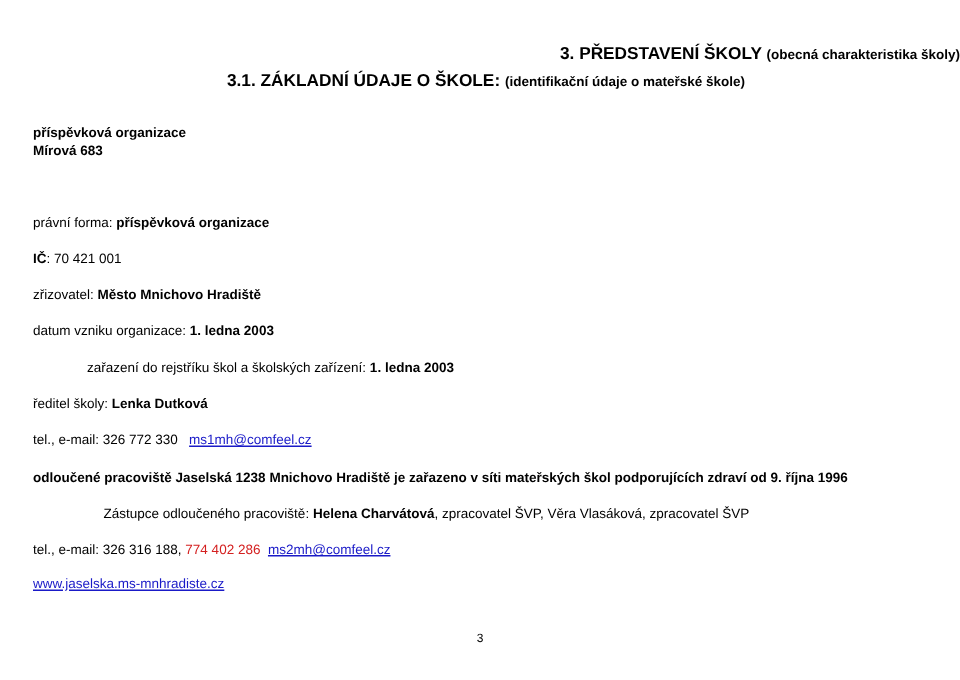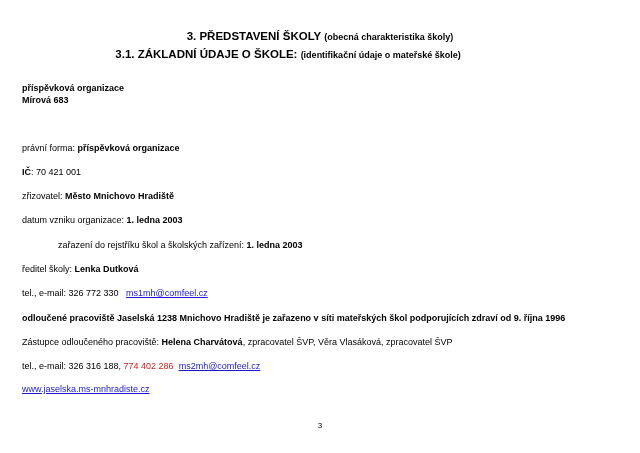--- a/index.html
+++ b/index.html
@@ -1,20 +1,20 @@
 <!DOCTYPE html>
 <html><head>
 <meta charset="utf-8">
 <style>
   html, body { margin: 0; padding: 0; background: #ffffff; }
   body { width: 640px; height: 453px; position: relative; overflow: hidden;
          font-family: "Liberation Sans", sans-serif; color: #000; }
   .abs { position: absolute; white-space: nowrap; }
-  .h1 { top: 30px; left: 0; width: 640px; text-align: center; font-size: 11.5px; font-weight: bold; }
-  .h2 { top: 48px; left: 0; width: 576px; text-align: center; font-size: 11.5px; font-weight: bold; }
+  .h1 { top: 30px; left: 0; width: 640px; text-align: right; font-size: 11.5px; font-weight: bold; }
+  .h2 { top: 48px; left: 0; width: 576px; text-align: center; font-size: 11.5px; font-weight: bold; padding-left: 36px; }
   .h-sub { font-size: 9px; }
   .line { left: 22px; font-size: 9px; line-height: 11px; }
   .b { font-weight: bold; }
   .addr { left: 22px; top: 83px; font-size: 9px; font-weight: bold; line-height: 11.5px; }
   .addr div { white-space: nowrap; }
   a.link { color: #1a1ac8; text-decoration: underline; }
   .red { color: #d42020; }
   .pageno { top: 421px; left: 0; width: 640px; text-align: center; font-size: 8px; }
 </style>
 </head>
@@ -57,21 +57,21 @@
 <div class="abs line" style="top:264px;">
   <span>ředitel školy: </span><span class="b">Lenka Dutková</span>
 </div>
 
 <div class="abs line" style="top:288px;">
   <span>tel., e-mail: 326 772 330</span>&nbsp;&nbsp;&nbsp;<a class="link">ms1mh@comfeel.cz</a>
 </div>
 
 <div class="abs line b" style="top:313px;">odloučené pracoviště Jaselská 1238 Mnichovo Hradiště je zařazeno v síti mateřských škol podporujících zdraví od 9. října 1996</div>
 
-<div class="abs line" style="top:337px;">
+<div class="abs line" style="top:337px;margin-left:47px;">
   <span>Zástupce odloučeného pracoviště: </span><span class="b">Helena Charvátová</span><span>, zpracovatel ŠVP, Věra Vlasáková, zpracovatel ŠVP</span>
 </div>
 
 <div class="abs line" style="top:361px;">
   <span>tel., e-mail: 326 316 188, </span><span class="red">774 402 286</span>&nbsp;&nbsp;<a class="link">ms2mh@comfeel.cz</a>
 </div>
 
 <div class="abs line" style="top:384px;">
   <a class="link">www.jaselska.ms-mnhradiste.cz</a>
 </div>

